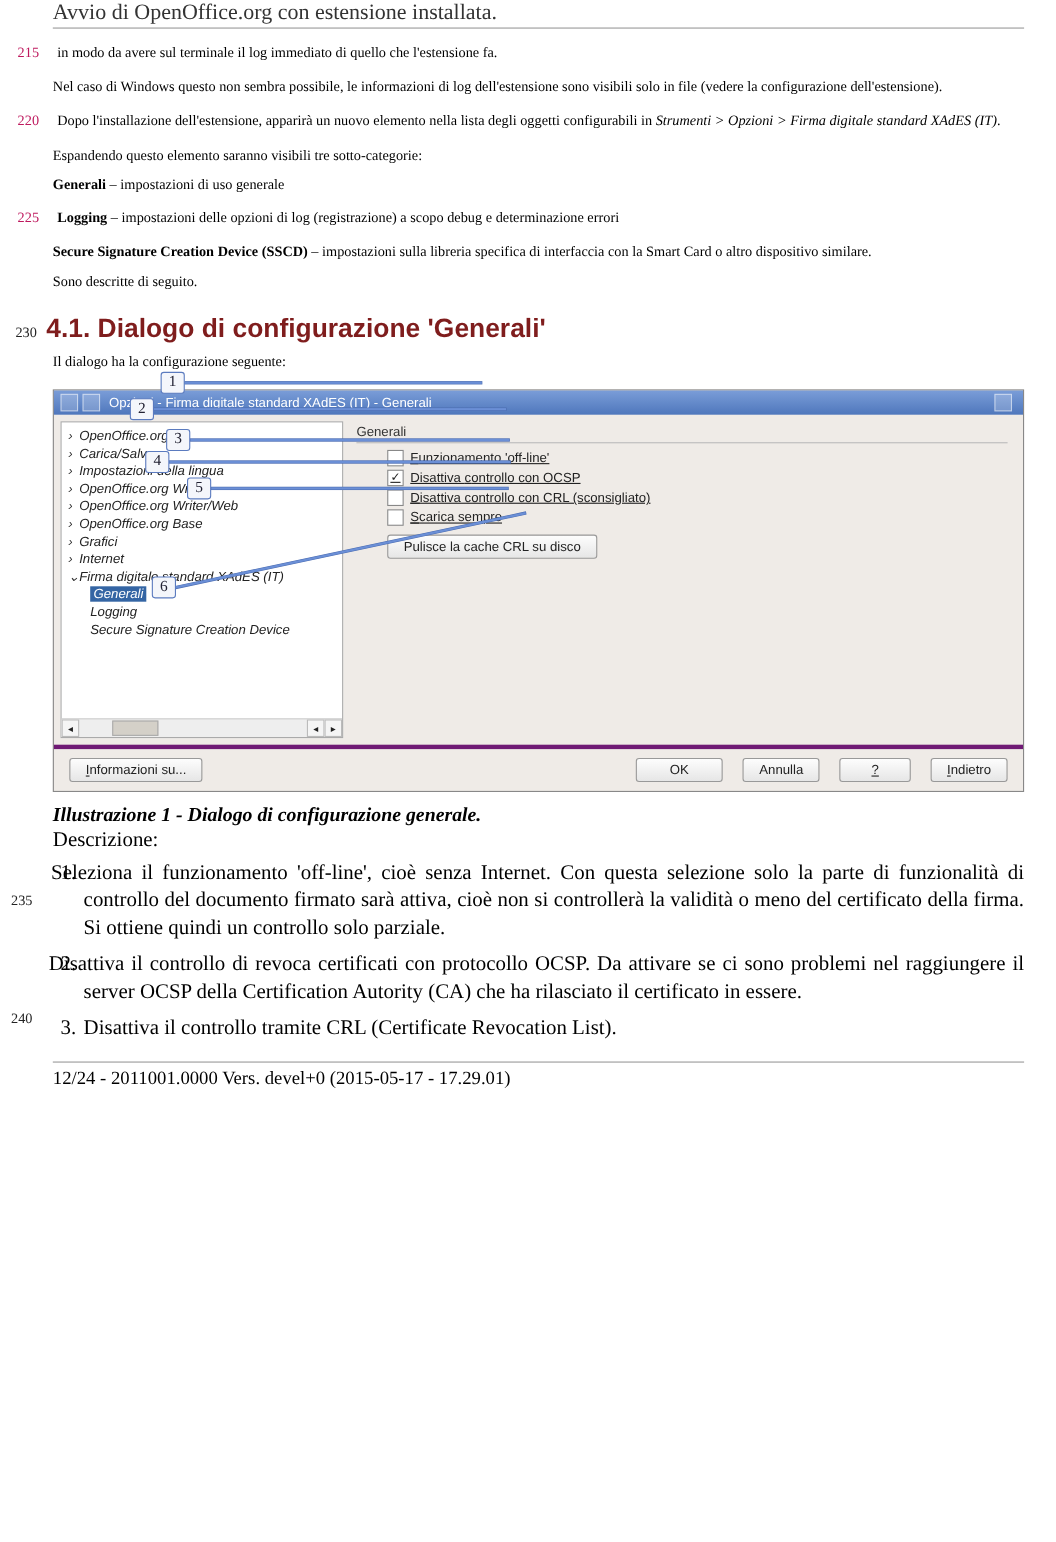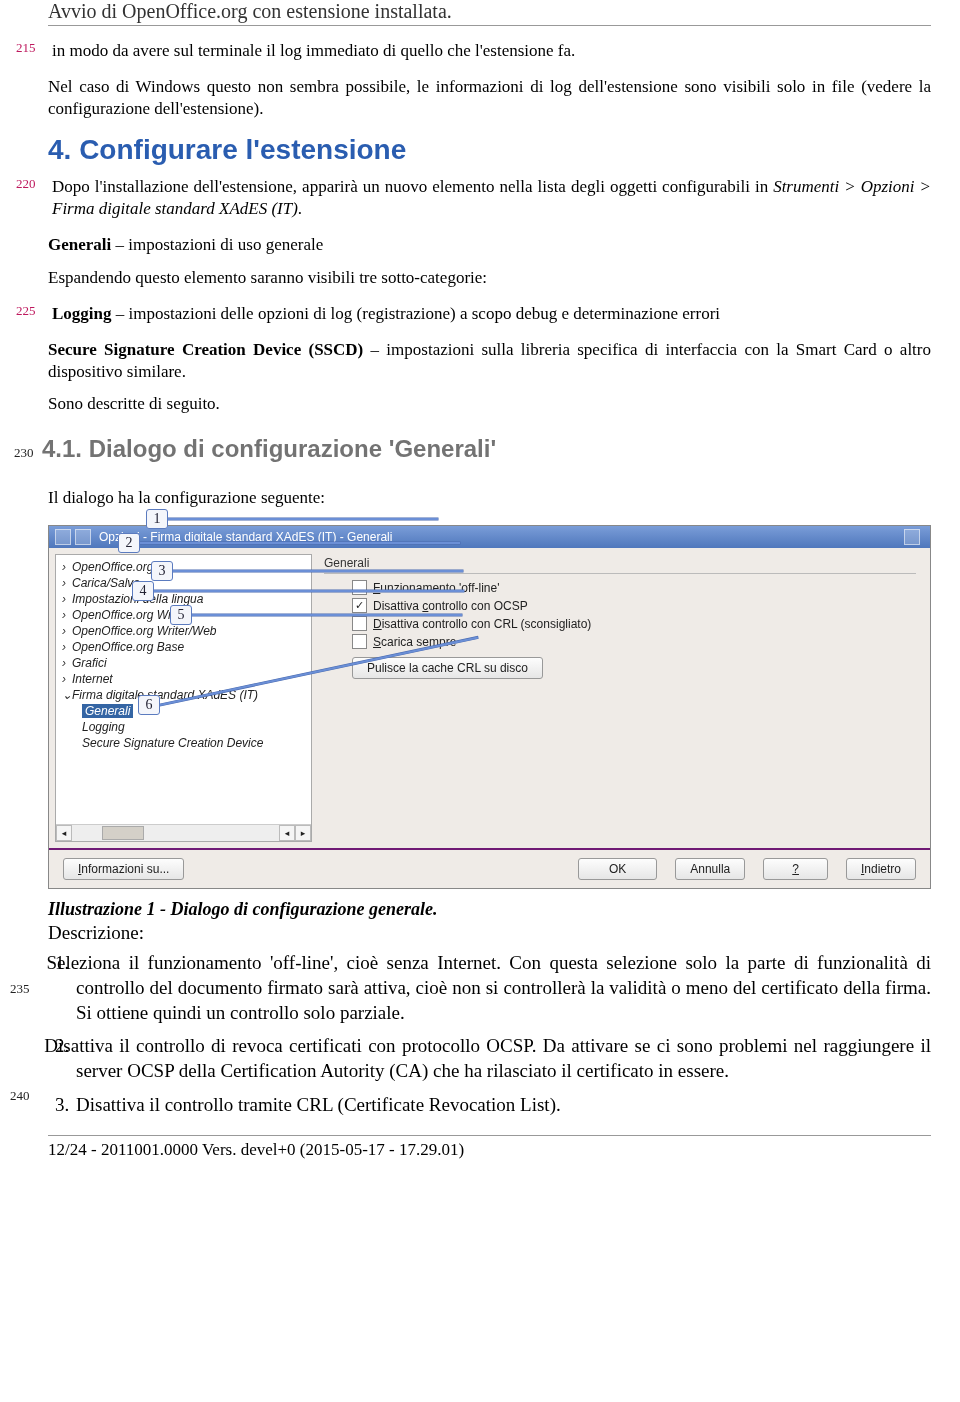--- a/index.html
+++ b/index.html
@@ -38,39 +38,39 @@
   }
   .line-num-inline {
     font-size: 13px;
     color: #222;
     display: inline-block;
     width: 28px;
     margin-left: -34px;
     vertical-align: baseline;
   }
   .para {
-    font-size: 17px;
+    font-size: 13px;
     line-height: 1.3;
     text-align: justify;
     margin: 4px 0 10px 0;
     flex: 1;
   }
   .h2 {
     font-family: Verdana, Arial, sans-serif;
     font-size: 28px;
     font-weight: bold;
     color: #2a5db0;
     margin: 14px 0 6px 0;
   }
   .h3 {
     font-family: Verdana, Arial, sans-serif;
     font-size: 24px;
     font-weight: bold;
-    color: #737373;
-    margin: 10px 0 20px 0;
+    color: #7f1d1d;
+    margin: 10px 0 4px 0;
   }
   .italic { font-style: italic; }
   .bold { font-weight: bold; }
   .figure-wrap {
     position: relative;
     margin: 6px 0 10px 0;
   }
   .dialog {
     border: 1px solid #888;
     background: #efebe7;
@@ -116,40 +116,41 @@
     flex: 1;
     padding: 8px 14px 8px 6px;
   }
   .group-title {
     font-size: 12px; color: #333; margin-bottom: 6px; border-bottom: 1px solid #bbb; padding-bottom:3px;
   }
   .group-sub {
     font-size: 12px; color: #333; margin: 8px 0 4px 10px;
   }
   .chk-row {
-    display: flex; align-items: flex-end; gap: 6px; margin: 3px 0 3px 28px;
-    font-size: 12px;
+    display: flex; align-items: flex-start; gap: 6px; margin: 3px 0 3px 28px;
+    font-size: 12px;
+    text-decoration: underline;
   }
   .chk {
     width: 13px; height: 13px; border: 1px solid #888; background: #fff; display:inline-flex; align-items:center; justify-content:center; font-size:11px; line-height:1;
   }
   .chk.checked::after { content: "✓"; color:#222; }
   .btn {
     display:inline-block;
     background: linear-gradient(#fdfdfd,#e6e6e6);
     border: 1px solid #999;
     border-radius: 3px;
     padding: 3px 14px;
     font-size: 12px;
     color:#222;
     text-align:right;
   }
   .content-btn-row { margin: 8px 0 0 28px; }
   .dialog-footer {
-    border-top: 2px solid #701a75;
+    border-top: 4px solid #701a75;
     padding: 8px 14px;
     display:flex;
     gap: 18px;
     align-items:center;
   }
   .dialog-footer .fspacer { flex:1; }
   .hscroll {
     height: 16px; border-top:1px solid #ccc; background:#eee;
     display:flex; align-items:center;
   }
@@ -208,34 +209,33 @@
 
   <div class="section-header">Avvio di OpenOffice.org con estensione installata.</div>
 
   <div class="body-row">
     <div class="line-num">215</div>
     <div class="para">in modo da avere sul terminale il log immediato di quello che l'estensione fa.</div>
   </div>
 
   <div class="para">Nel caso di Windows questo non sembra possibile, le informazioni di log dell'estensione sono visibili solo in file (vedere la configurazione dell'estensione).</div>
 
-  <div class="h2">4. Configurare l'estensione</div>
 
   <div class="body-row">
     <div class="line-num">220</div>
     <div class="para">
       <span>Dopo l'installazione dell'estensione, apparirà un nuovo elemento nella lista degli oggetti configurabili in </span><span class="italic">Strumenti &gt; Opzioni &gt; Firma digitale standard XAdES (IT)</span><span>.</span>
     </div>
   </div>
 
+  <div class="para">Espandendo questo elemento saranno visibili tre sotto-categorie:</div>
+
   <div class="para">
     <span class="bold">Generali</span><span> – impostazioni di uso generale</span>
   </div>
-
-  <div class="para">Espandendo questo elemento saranno visibili tre sotto-categorie:</div>
 
   <div class="body-row">
     <div class="line-num">225</div>
     <div class="para">
       <span class="bold">Logging</span><span> – impostazioni delle opzioni di log (registrazione) a scopo debug e determinazione errori</span>
     </div>
   </div>
 
   <div class="para">
     <span class="bold">Secure Signature Creation Device (SSCD)</span><span> – impostazioni sulla libreria specifica di interfaccia con la Smart Card o altro dispositivo similare.</span>

